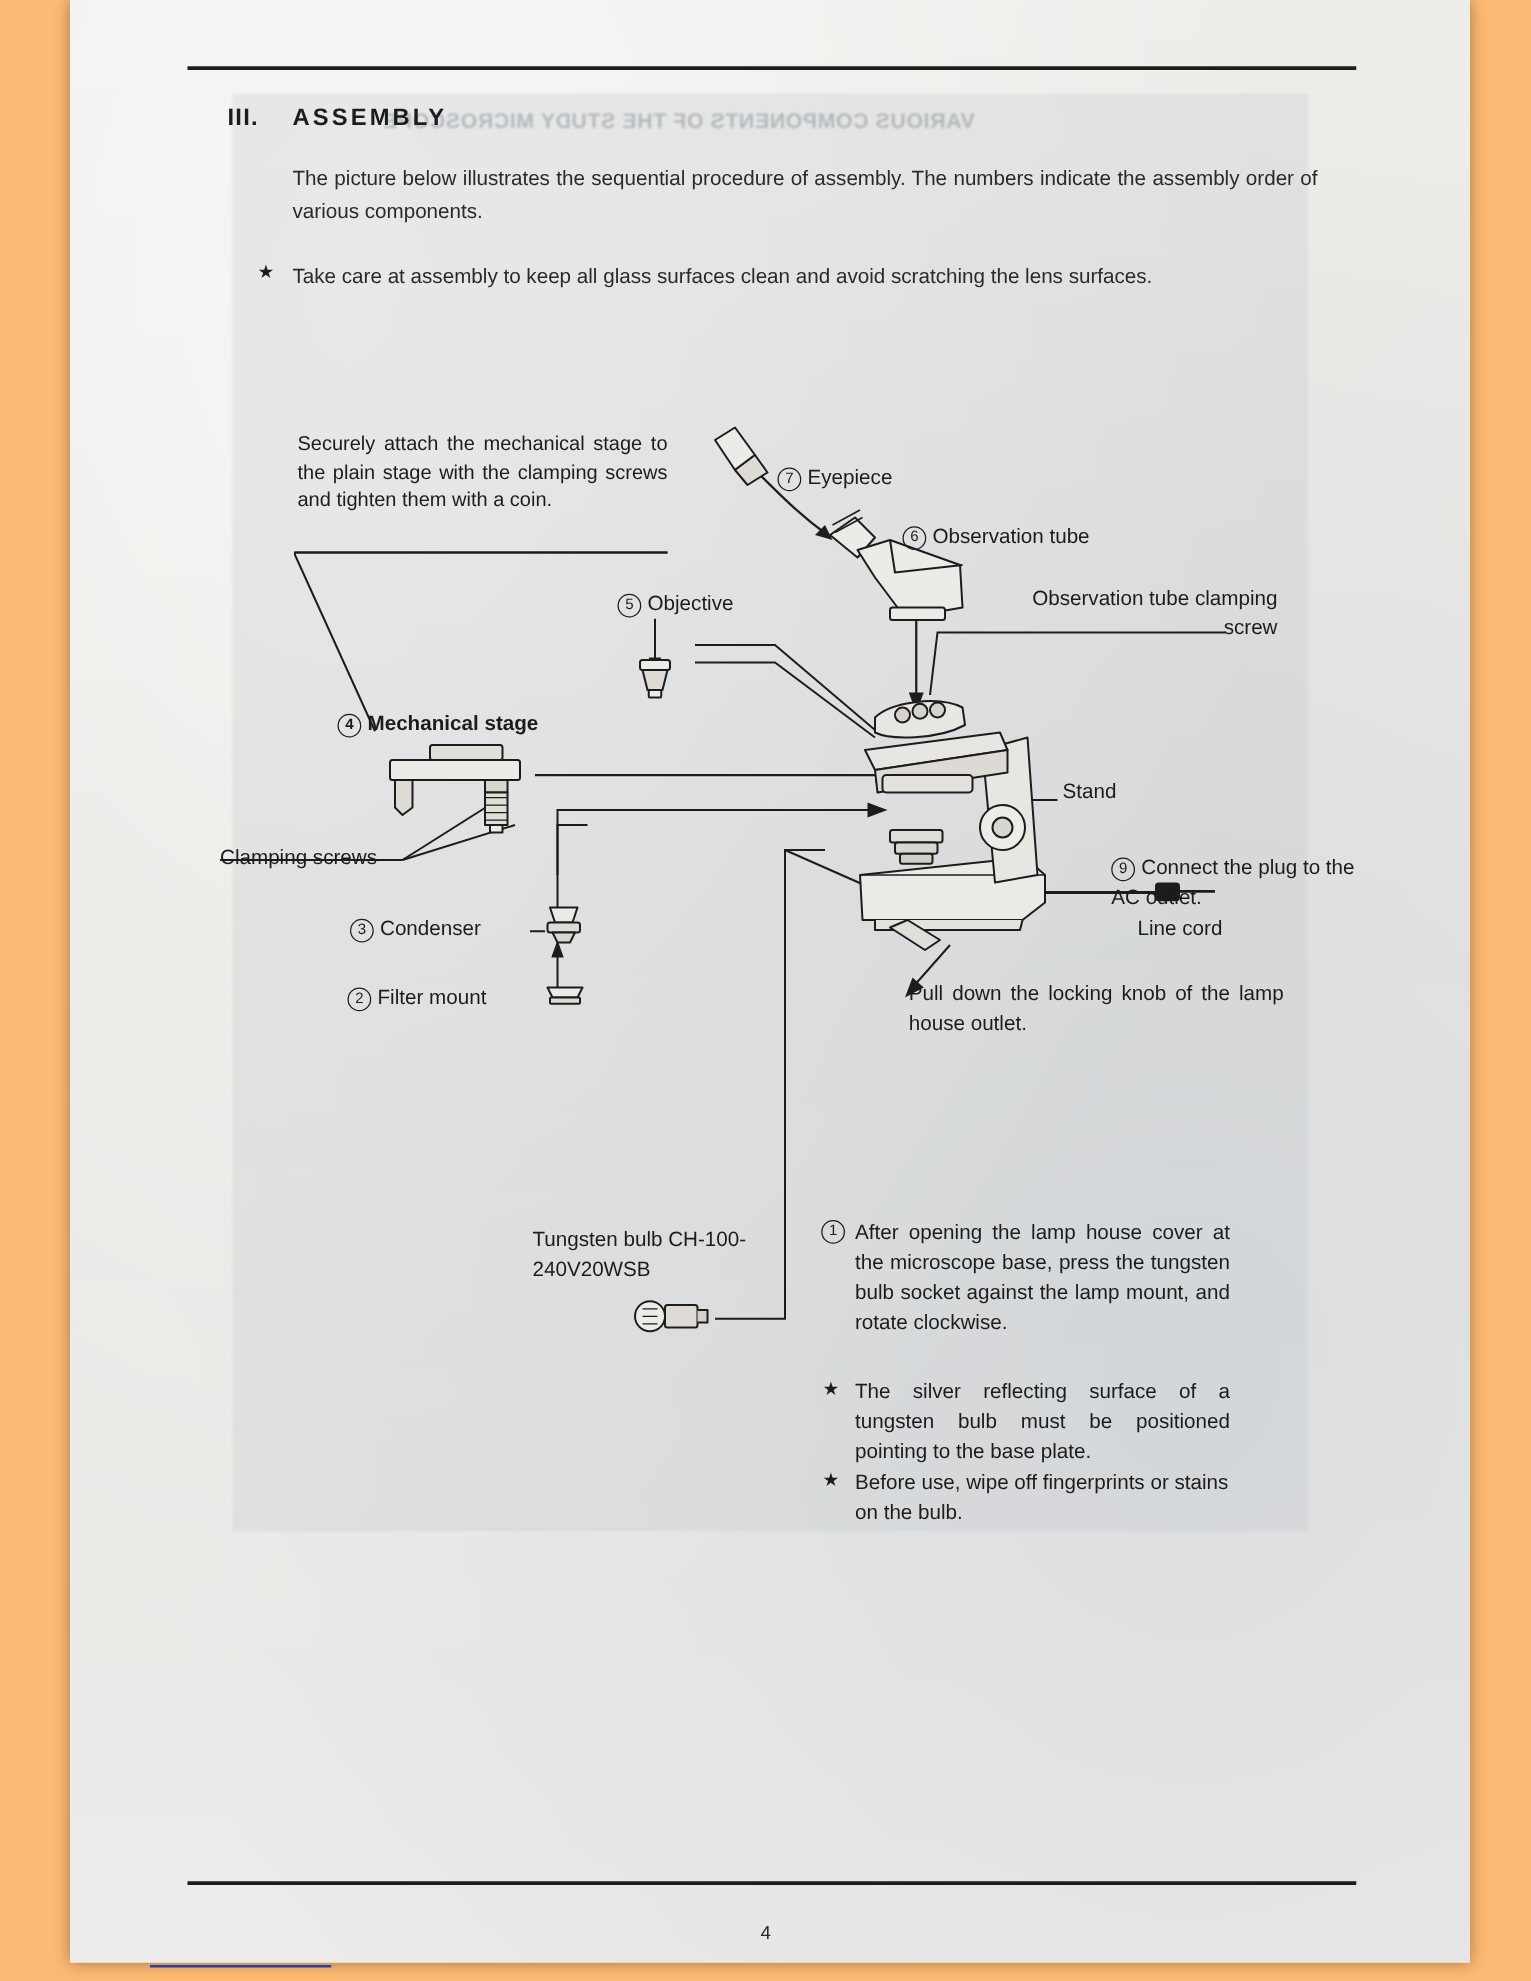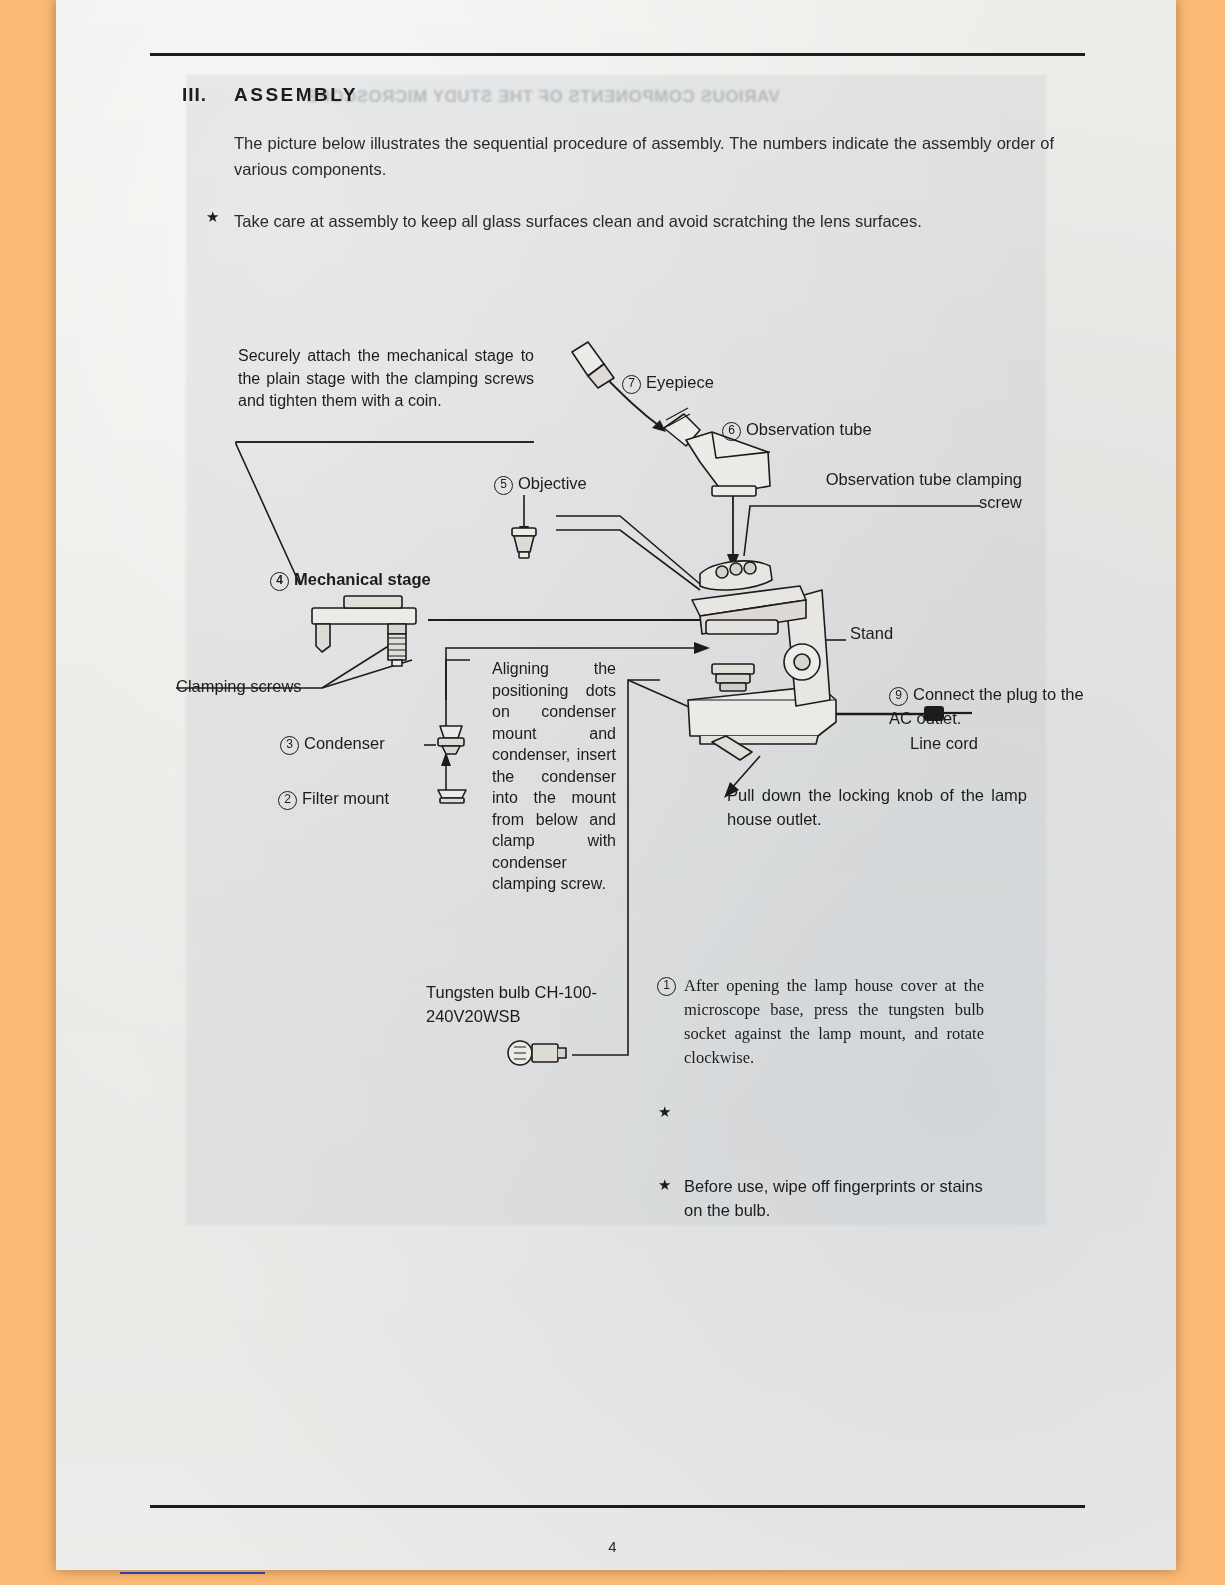--- a/index.html
+++ b/index.html
@@ -122,21 +122,21 @@
   #lbl-mechstage { left: 270px; top: 568px; font-size: 16.5px; font-weight: bold; }
   #lbl-clampscrews { left: 176px; top: 675px; font-size: 16.5px; }
   #lbl-condenser { left: 280px; top: 732px; font-size: 16.5px; }
   #lbl-filtermount { left: 278px; top: 787px; font-size: 16.5px; }
   #lbl-aligning { left: 492px; top: 658px; width: 124px; font-size: 16px; line-height: 21.5px; text-align: justify; }
   #lbl-stand { left: 850px; top: 622px; font-size: 16.5px; }
   #lbl-plug { left: 855px; top: 682px; width: 210px; font-size: 16.5px; line-height: 24px; margin-left: 34px; }
   #lbl-linecord { left: 890px; top: 732px; font-size: 16.5px; margin-left: 20px; }
   #lbl-pulldown { left: 727px; top: 783px; width: 300px; font-size: 16.5px; line-height: 24px; text-align: justify; }
   #lbl-bulb { left: 426px; top: 980px; width: 200px; font-size: 16.5px; line-height: 24px; }
-  #lbl-step1 { left: 684px; top: 974px; width: 300px; font-size: 16.5px; line-height: 24px; text-align: justify; font-family: Liberation Serif, serif; }
+  #lbl-step1 { left: 684px; top: 974px; width: 300px; font-size: 16.5px; line-height: 24px; text-align: justify; }
   #lbl-step1-num { left: 657px; top: 974px; font-size: 15px; }
   #lbl-note1 { left: 684px; top: 1101px; width: 300px; font-size: 16.5px; line-height: 24px; text-align: justify; }
   #lbl-note1-star { left: 658px; top: 1101px; font-size: 15px; }
   #lbl-note2 { left: 684px; top: 1174px; width: 300px; font-size: 16.5px; line-height: 24px; }
   #lbl-note2-star { left: 658px; top: 1174px; font-size: 15px; }
 
   #page-number {
     left: 0; top: 1538px; width: 1225px;
     text-align: center;
     font-size: 15px;
@@ -328,39 +328,39 @@
   <div class="lbl" id="lbl-clampscrews">Clamping screws</div>
 
   <div class="lbl" id="lbl-condenser">
     <span class="circ">3</span><span>Condenser</span>
   </div>
 
   <div class="lbl" id="lbl-filtermount">
     <span class="circ">2</span><span>Filter mount</span>
   </div>
 
-  <div class="lbl" id="lbl-aligning">Aligning the positioning dots on condenser mount and condenser, insert the condenser into the mount from below and clamp with condenser clamping screw.</div>
 
   <div class="lbl" id="lbl-stand">Stand</div>
 
   <div class="lbl" id="lbl-plug">
     <span class="circ">9</span><span>Connect the plug to the AC outlet.</span>
   </div>
 
   <div class="lbl" id="lbl-linecord">Line cord</div>
 
   <div class="lbl" id="lbl-pulldown">Pull down the locking knob of the lamp house outlet.</div>
 
   <div class="lbl" id="lbl-bulb">Tungsten bulb CH-100-240V20WSB</div>
 
   <div class="lbl" id="lbl-step1-num">
     <span class="circ">1</span>
   </div>
   <div class="lbl" id="lbl-step1">After opening the lamp house cover at the microscope base, press the tungsten bulb socket against the lamp mount, and rotate clockwise.</div>
 
   <div class="lbl" id="lbl-note1-star">★</div>
+  <div class="lbl" id="lbl-note1">The silver reflecting surface of a tungsten bulb must be positioned pointing to the base plate.</div>
 
   <div class="lbl" id="lbl-note2-star">★</div>
   <div class="lbl" id="lbl-note2">Before use, wipe off fingerprints or stains on the bulb.</div>
 
   <div class="txt" id="page-number">4</div>
   <div id="footer-link"></div>
 </div>
 
 </body></html>

